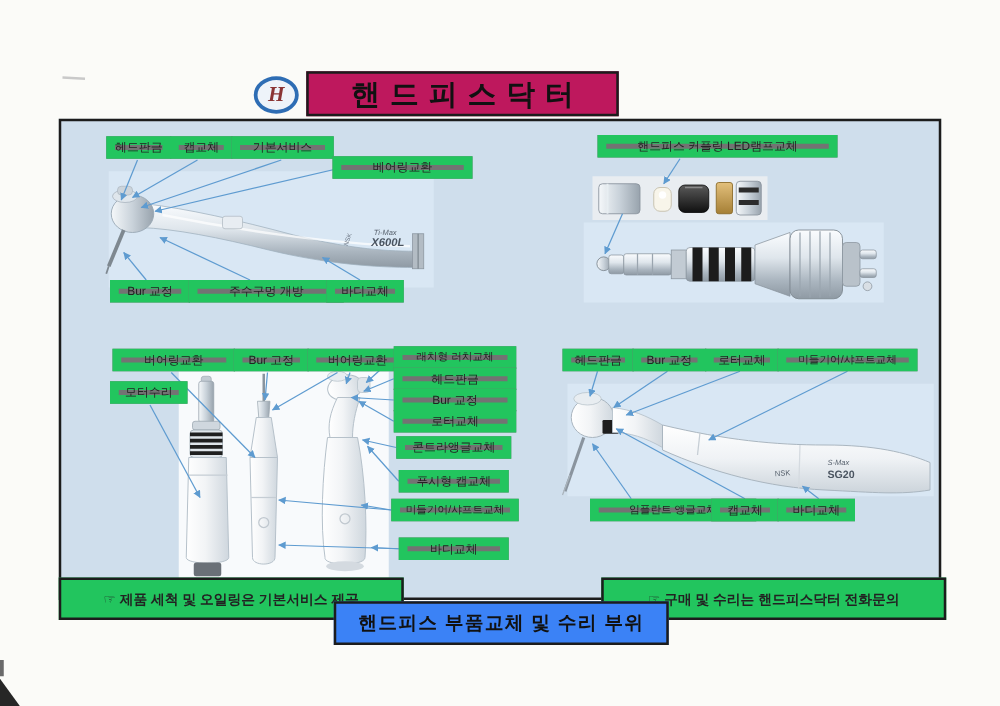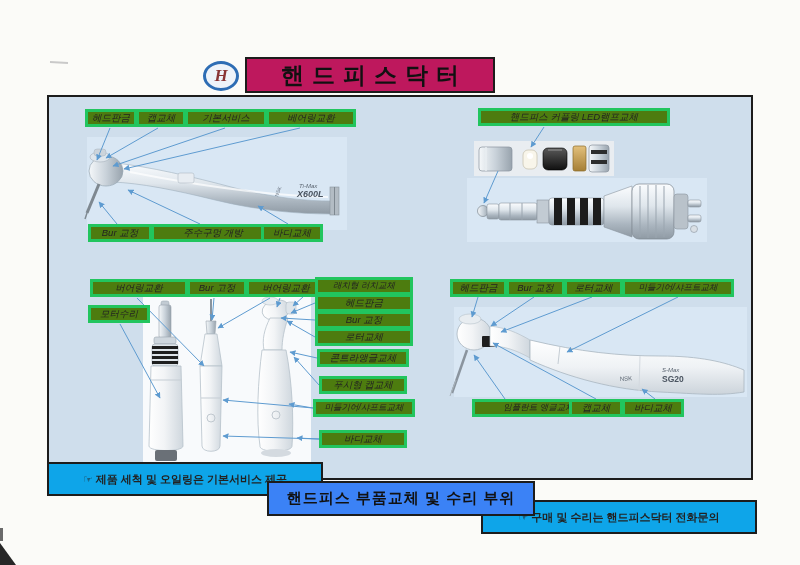--- a/index.html
+++ b/index.html
@@ -27,33 +27,33 @@
     left:47px;top:95px;width:706px;height:385px;background:#cfdeec;border:2px solid #1c1c1c;
   }
   .panel{position:absolute;box-sizing:border-box;}
   #turbine-panel{left:87px;top:137px;width:260px;height:93px;background:#d9e7f4;}
   #coupling-parts-panel{left:474px;top:141px;width:140px;height:35px;background:#e9edf1;}
   #coupling-assembly-panel{left:467px;top:178px;width:240px;height:64px;background:#d9e7f4;}
   #motor-panel{left:143px;top:297px;width:168px;height:167px;background:#f8fafc;}
   #sg20-panel{left:454px;top:307px;width:293px;height:90px;background:#d9e7f4;}
   
   .lbl{
-    position:absolute;box-sizing:border-box;height:18px;background:#4d7c0f;border:3px solid #22c55e;
+    position:absolute;box-sizing:border-box;height:18px;background:#737373;border:7px solid #22c55e;
     display:flex;align-items:center;justify-content:center;
-    font-size:9.5px;white-space:nowrap;color:#222;z-index:30;padding:0 2px;font-style:italic;
+    font-size:9.5px;white-space:nowrap;color:#222;z-index:30;padding:0 2px;
   }
   .lbl.sm{font-size:8.5px;}
   
   .footer-note{
-    position:absolute;top:462px;width:272px;height:30px;background:#0ea5e9;border:2px solid #1c1c1c;
+    position:absolute;top:462px;width:272px;height:30px;background:#22c55e;border:2px solid #1c1c1c;
     display:flex;align-items:center;justify-content:center;
     font-size:11px;font-weight:bold;color:#222;z-index:40;
   }
   #footer-left{left:47px;}
-  #footer-right{left:481px;margin-top:38px;}
+  #footer-right{left:481px;}
   #footer-center{
     position:absolute;left:267px;top:481px;width:264px;height:31px;background:#3b82f6;
     border:2px solid #1c1c1c;display:flex;align-items:center;justify-content:center;
     font-size:15px;font-weight:bold;letter-spacing:1px;color:#111;z-index:50;
   }
   #art-layer{position:absolute;left:0;top:0;width:800px;height:565px;z-index:20;pointer-events:none;}
 </style>
 </head>
 <body>
 
@@ -243,21 +243,21 @@
     <line x1="678" y1="297" x2="567" y2="352" marker-end="url(#ah)"></line>
     <line x1="505" y1="399" x2="474" y2="355" marker-end="url(#ah)"></line>
     <line x1="596" y1="399" x2="493" y2="343" marker-end="url(#ah)"></line>
     <line x1="655" y1="399" x2="642" y2="389" marker-end="url(#ah)"></line>
   </g>
 </svg>
 
 <div class="lbl" style="left:85px;top:109px;width:52px">헤드판금</div>
 <div class="lbl" style="left:136px;top:109px;width:50px">캡교체</div>
 <div class="lbl" style="left:185px;top:109px;width:82px">기본서비스</div>
-<div class="lbl" style="left:266px;top:109px;width:90px">베어링교환</div>
+<div class="lbl" style="left:266px;top:125px;width:112px">베어링교환</div>
 <div class="lbl" style="left:88px;top:224px;width:64px">Bur 교정</div>
 <div class="lbl" style="left:151px;top:224px;width:124px">주수구멍 개방</div>
 <div class="lbl" style="left:261px;top:224px;width:62px">바디교체</div>
 
 <div class="lbl" style="left:478px;top:108px;width:192px">핸드피스 커플링 LED램프교체</div>
 
 <div class="lbl" style="left:90px;top:279px;width:98px">버어링교환</div>
 <div class="lbl" style="left:187px;top:279px;width:60px">Bur 고정</div>
 <div class="lbl" style="left:246px;top:279px;width:80px">버어링교환</div>
 <div class="lbl" style="left:88px;top:305px;width:62px">모터수리</div>

